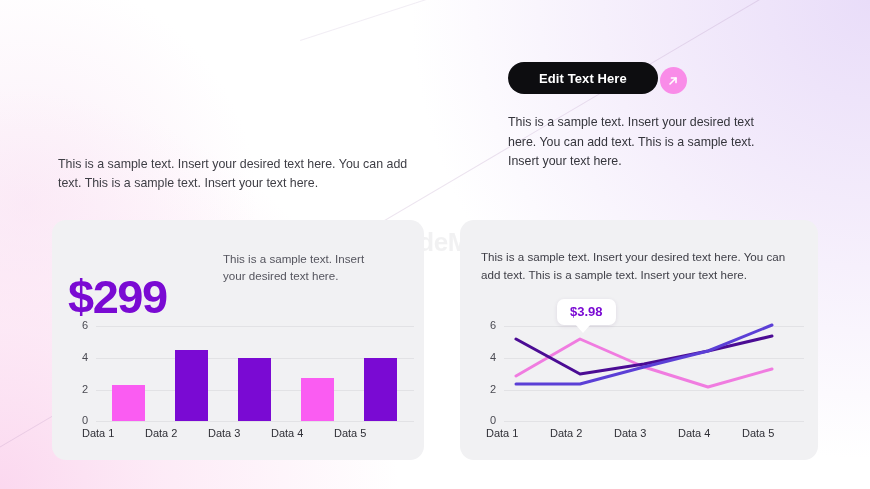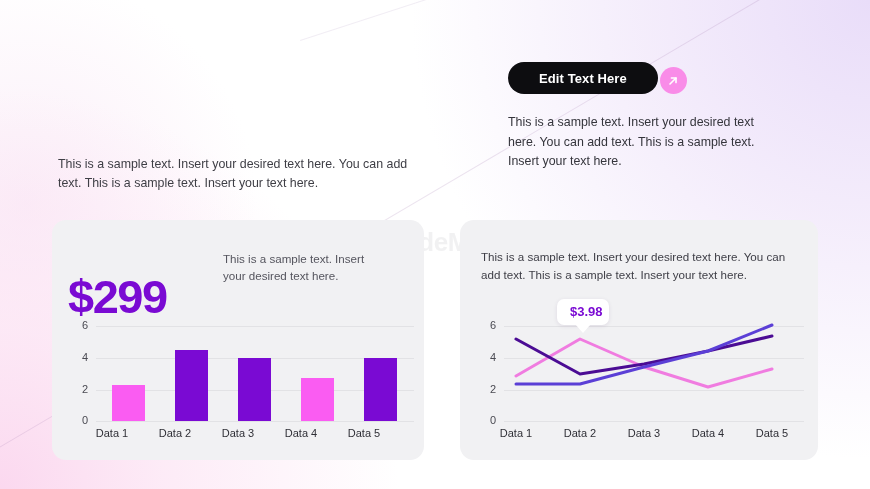--- a/index.html
+++ b/index.html
@@ -204,39 +204,38 @@
     position: absolute;
     font-size: 11px;
     color: #4a4a52;
     text-align: right;
     width: 14px;
   }
   .x-label {
     position: absolute;
     font-size: 11px;
     color: #2f2f36;
-    text-align: center;
     width: 60px;
   }
   .gridline {
     position: absolute;
     height: 1px;
     background: #e2e2e5;
   }
   .bar {
     position: absolute;
     bottom: 0;
   }
 
   
   .tooltip {
     position: absolute;
     background: #ffffff;
     border-radius: 7px;
-    padding: 5px 6px 6px 13px;
+    padding: 5px 13px 6px 13px;
     font-size: 13px;
     font-weight: bold;
     color: #7a0ad3;
     box-shadow: 0 1px 4px rgba(60,20,90,0.10);
   }
   .tooltip::after {
     content: "";
     position: absolute;
     left: 18px;
     bottom: -8px;

